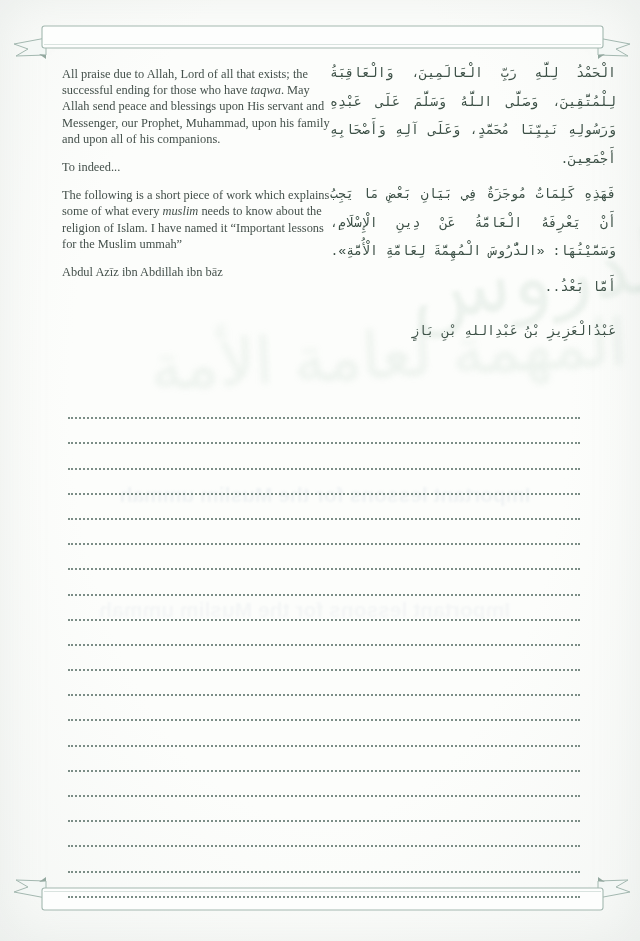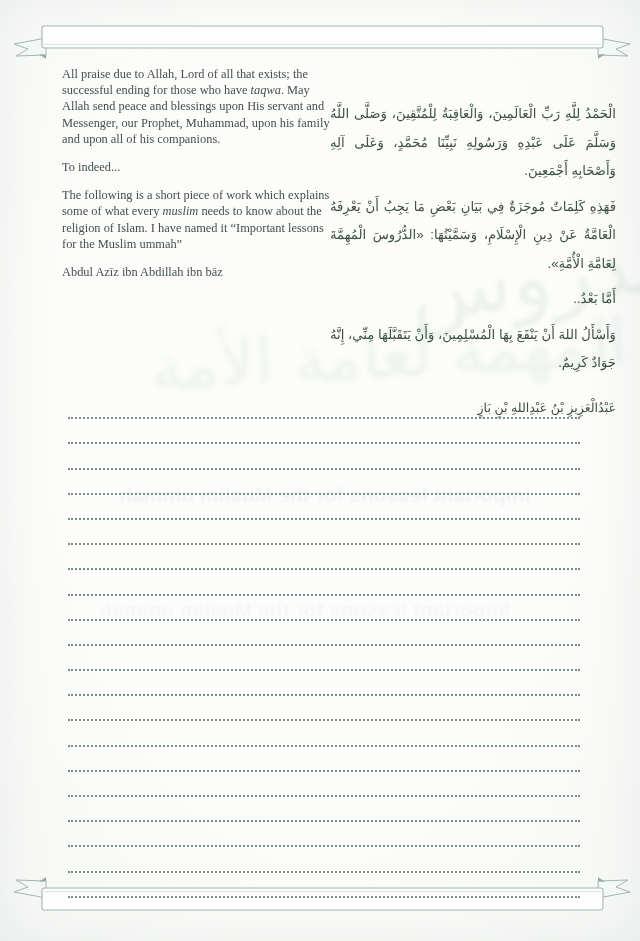--- a/index.html
+++ b/index.html
@@ -38,22 +38,21 @@
     position:absolute;left:62px;top:66px;width:272px;z-index:3;
     color:#44504b;font-size:12.4px;line-height:16.2px;font-family:Liberation Serif, serif;
   }
   .col-en p{margin:0 0 12px 0;}
   .col-en .author{margin-top:10px;}
   
   .col-ar{
     position:absolute;right:24px;top:60px;width:286px;z-index:3;
     direction:rtl;text-align:justify;
     color:#3c5046;font-size:13.2px;line-height:28.5px;
-    font-family:Liberation Sans, sans-serif;
-    margin-top:40px;
+    font-family:Liberation Mono, monospace;
   }
   .col-ar p{margin:0 0 7px 0;}
   .col-ar .signature{margin-top:16px;text-align:left;direction:rtl;text-align-last:right;font-size:12.6px;}
   
   .notes{position:absolute;left:68px;top:394px;width:512px;z-index:3;}
   .notes-line{height:23.2px;border-bottom:2px dotted #7b8d86;}
 </style>
 </head>
 <body>
 
@@ -77,21 +76,20 @@
     <p><span>All praise due to Allah, Lord of all that exists; the successful ending for those who have </span><i>taqwa</i><span>. May Allah send peace and blessings upon His servant and Messenger, our Prophet, Muhammad, upon his family and upon all of his companions.</span></p>
     <p>To indeed...</p>
     <p><span>The following is a short piece of work which explains some of what every </span><i>muslim</i><span> needs to know about the religion of Islam. I have named it “Important lessons for the Muslim ummah”</span></p>
     <p class="author">Abdul Azīz ibn Abdillah ibn bāz</p>
   </div>
 
   <div class="col-ar">
     <p>الْحَمْدُ لِلَّهِ رَبِّ الْعَالَمِينَ، وَالْعَاقِبَةُ لِلْمُتَّقِينَ، وَصَلَّى اللَّهُ وَسَلَّمَ عَلَى عَبْدِهِ وَرَسُولِهِ نَبِيِّنَا مُحَمَّدٍ، وَعَلَى آلِهِ وَأَصْحَابِهِ أَجْمَعِينَ.</p>
     <p>فَهَذِهِ كَلِمَاتٌ مُوجَزَةٌ فِي بَيَانِ بَعْضِ مَا يَجِبُ أَنْ يَعْرِفَهُ الْعَامَّةُ عَنْ دِينِ الْإِسْلَامِ، وَسَمَّيْتُهَا: «الدُّرُوسَ الْمُهِمَّةَ لِعَامَّةِ الْأُمَّةِ».</p>
     <p>أَمَّا بَعْدُ..</p>
-    <p>وَأَسْأَلُ اللهَ أَنْ يَنْفَعَ بِهَا الْمُسْلِمِينَ، وَأَنْ يَتَقَبَّلَهَا مِنِّي، إِنَّهُ جَوَادٌ كَرِيمٌ.</p>
     <p class="signature">عَبْدُالْعَزِيزِ بْنُ عَبْدِاللهِ بْنِ بَازٍ</p>
   </div>
 
   <div class="notes">
       <div class="notes-line"></div>
       <div class="notes-line"></div>
       <div class="notes-line"></div>
       <div class="notes-line"></div>
       <div class="notes-line"></div>
       <div class="notes-line"></div>

